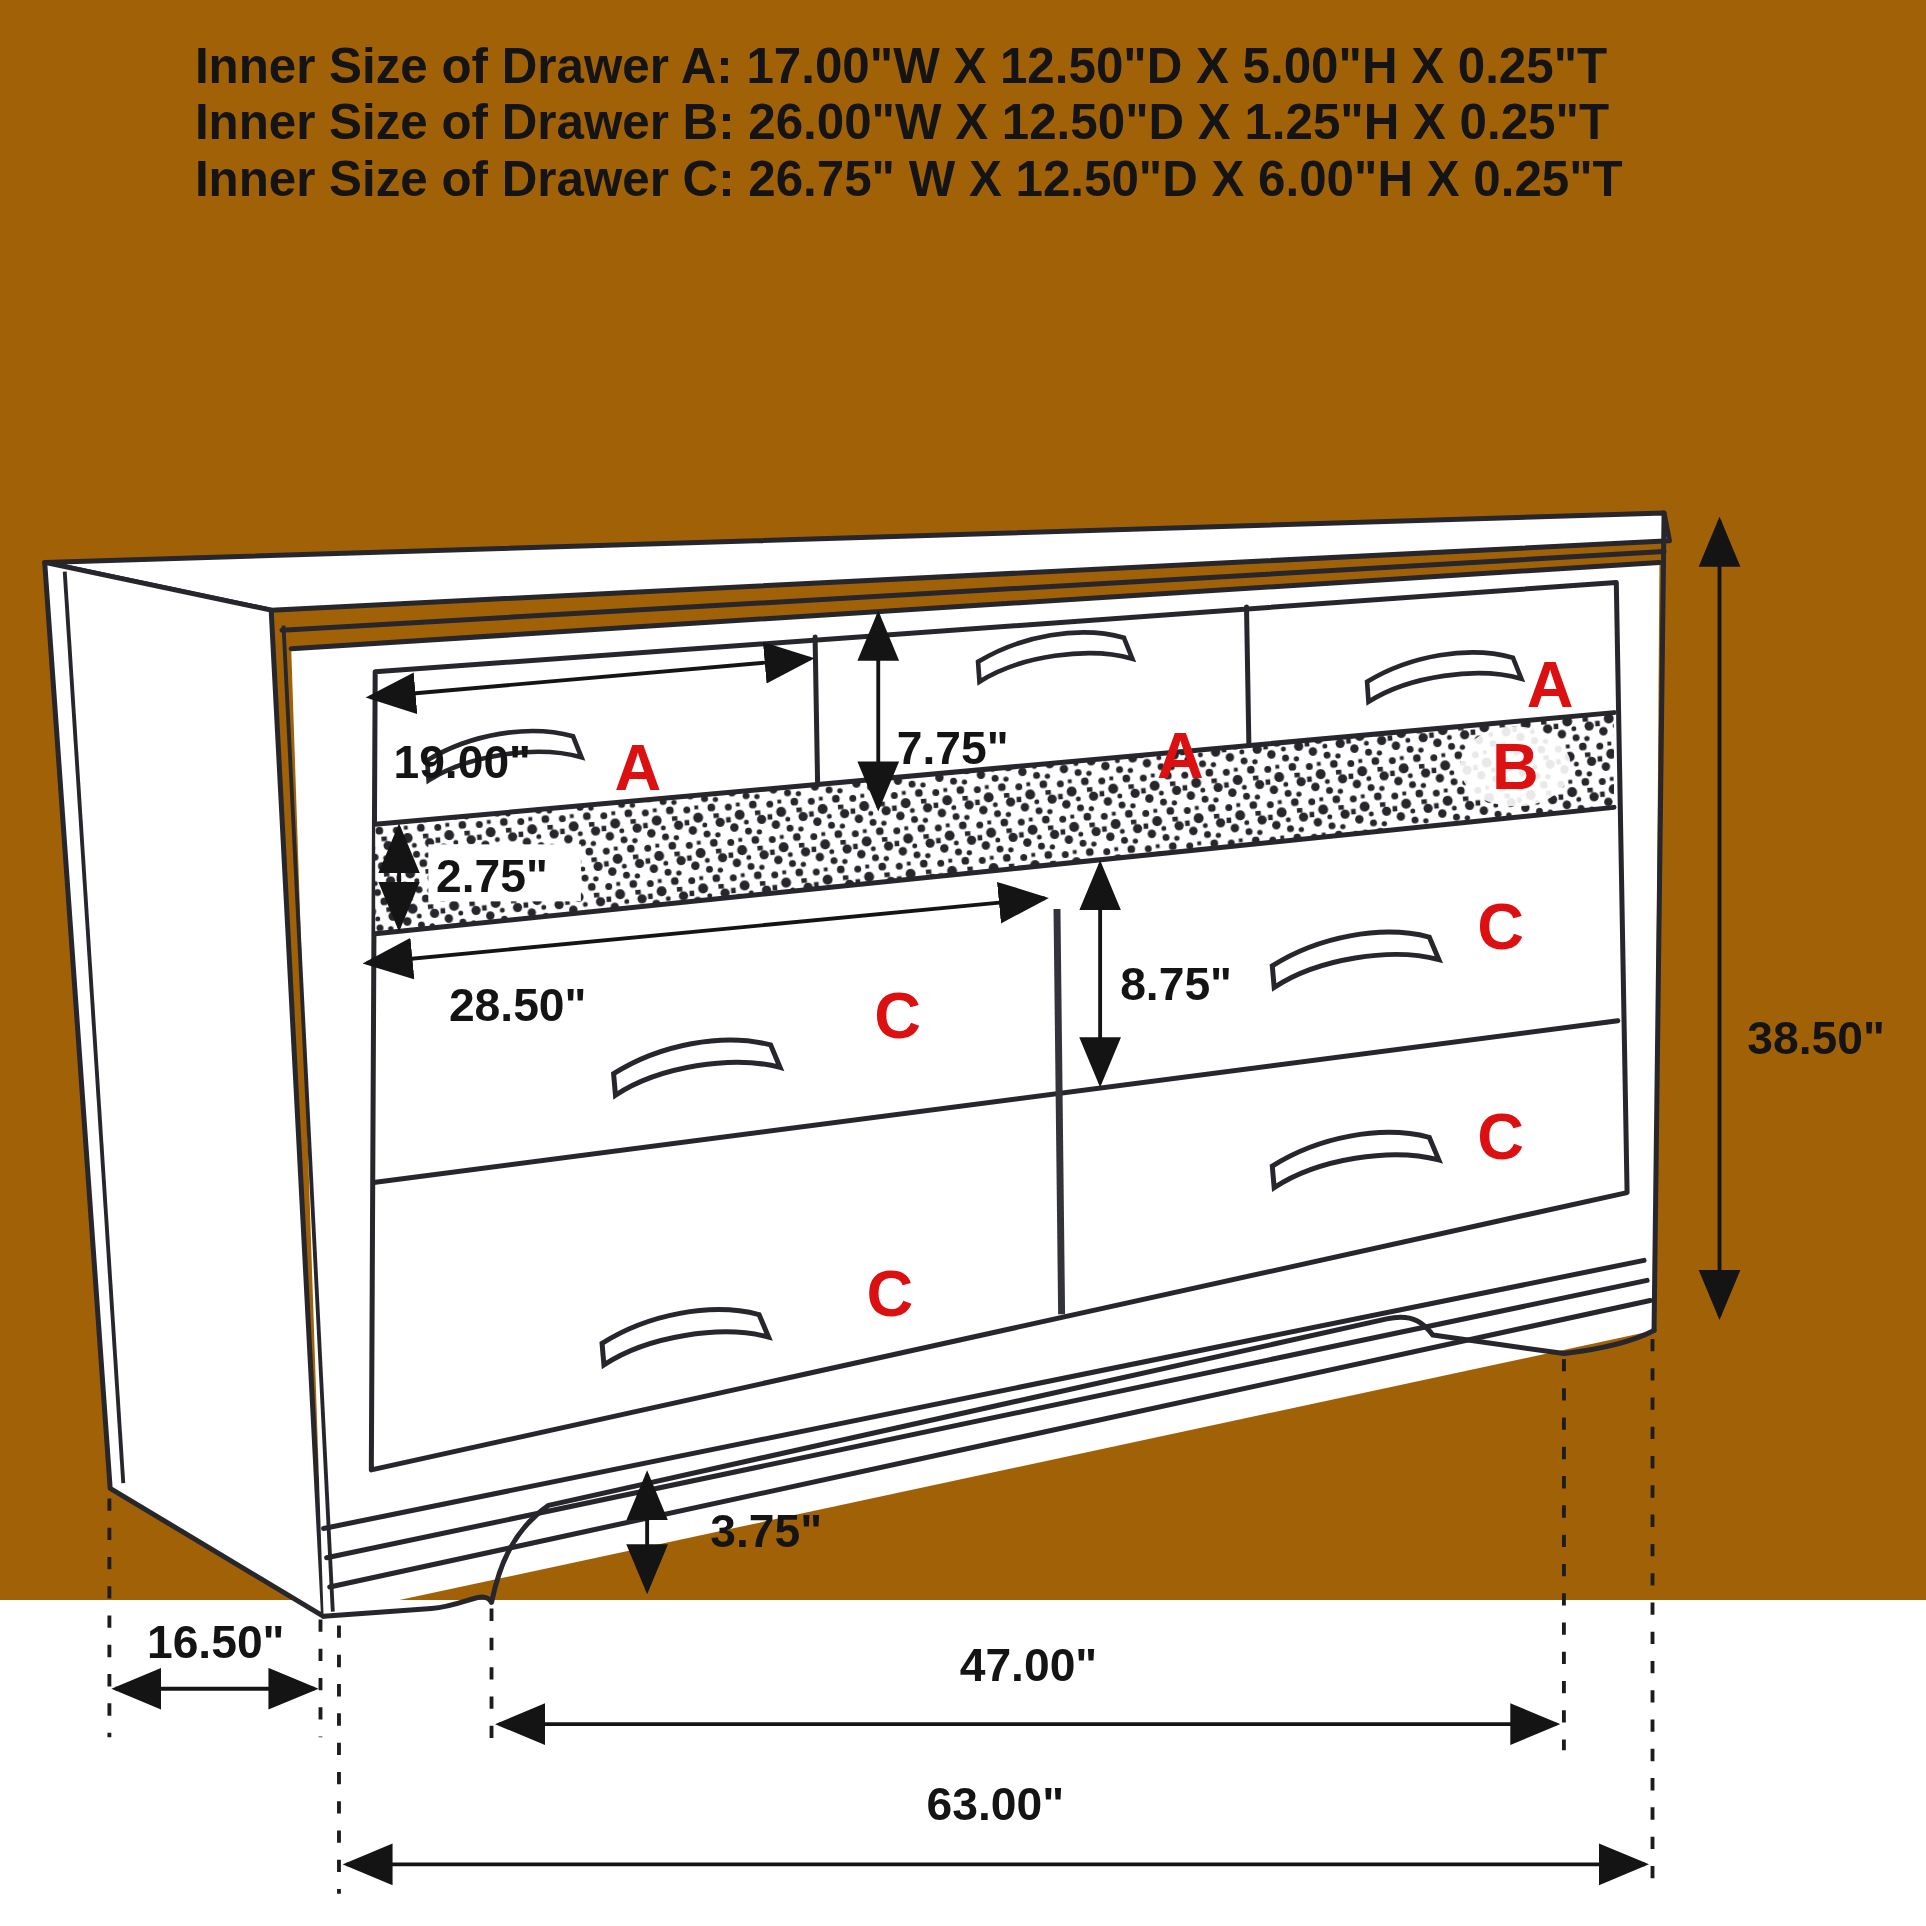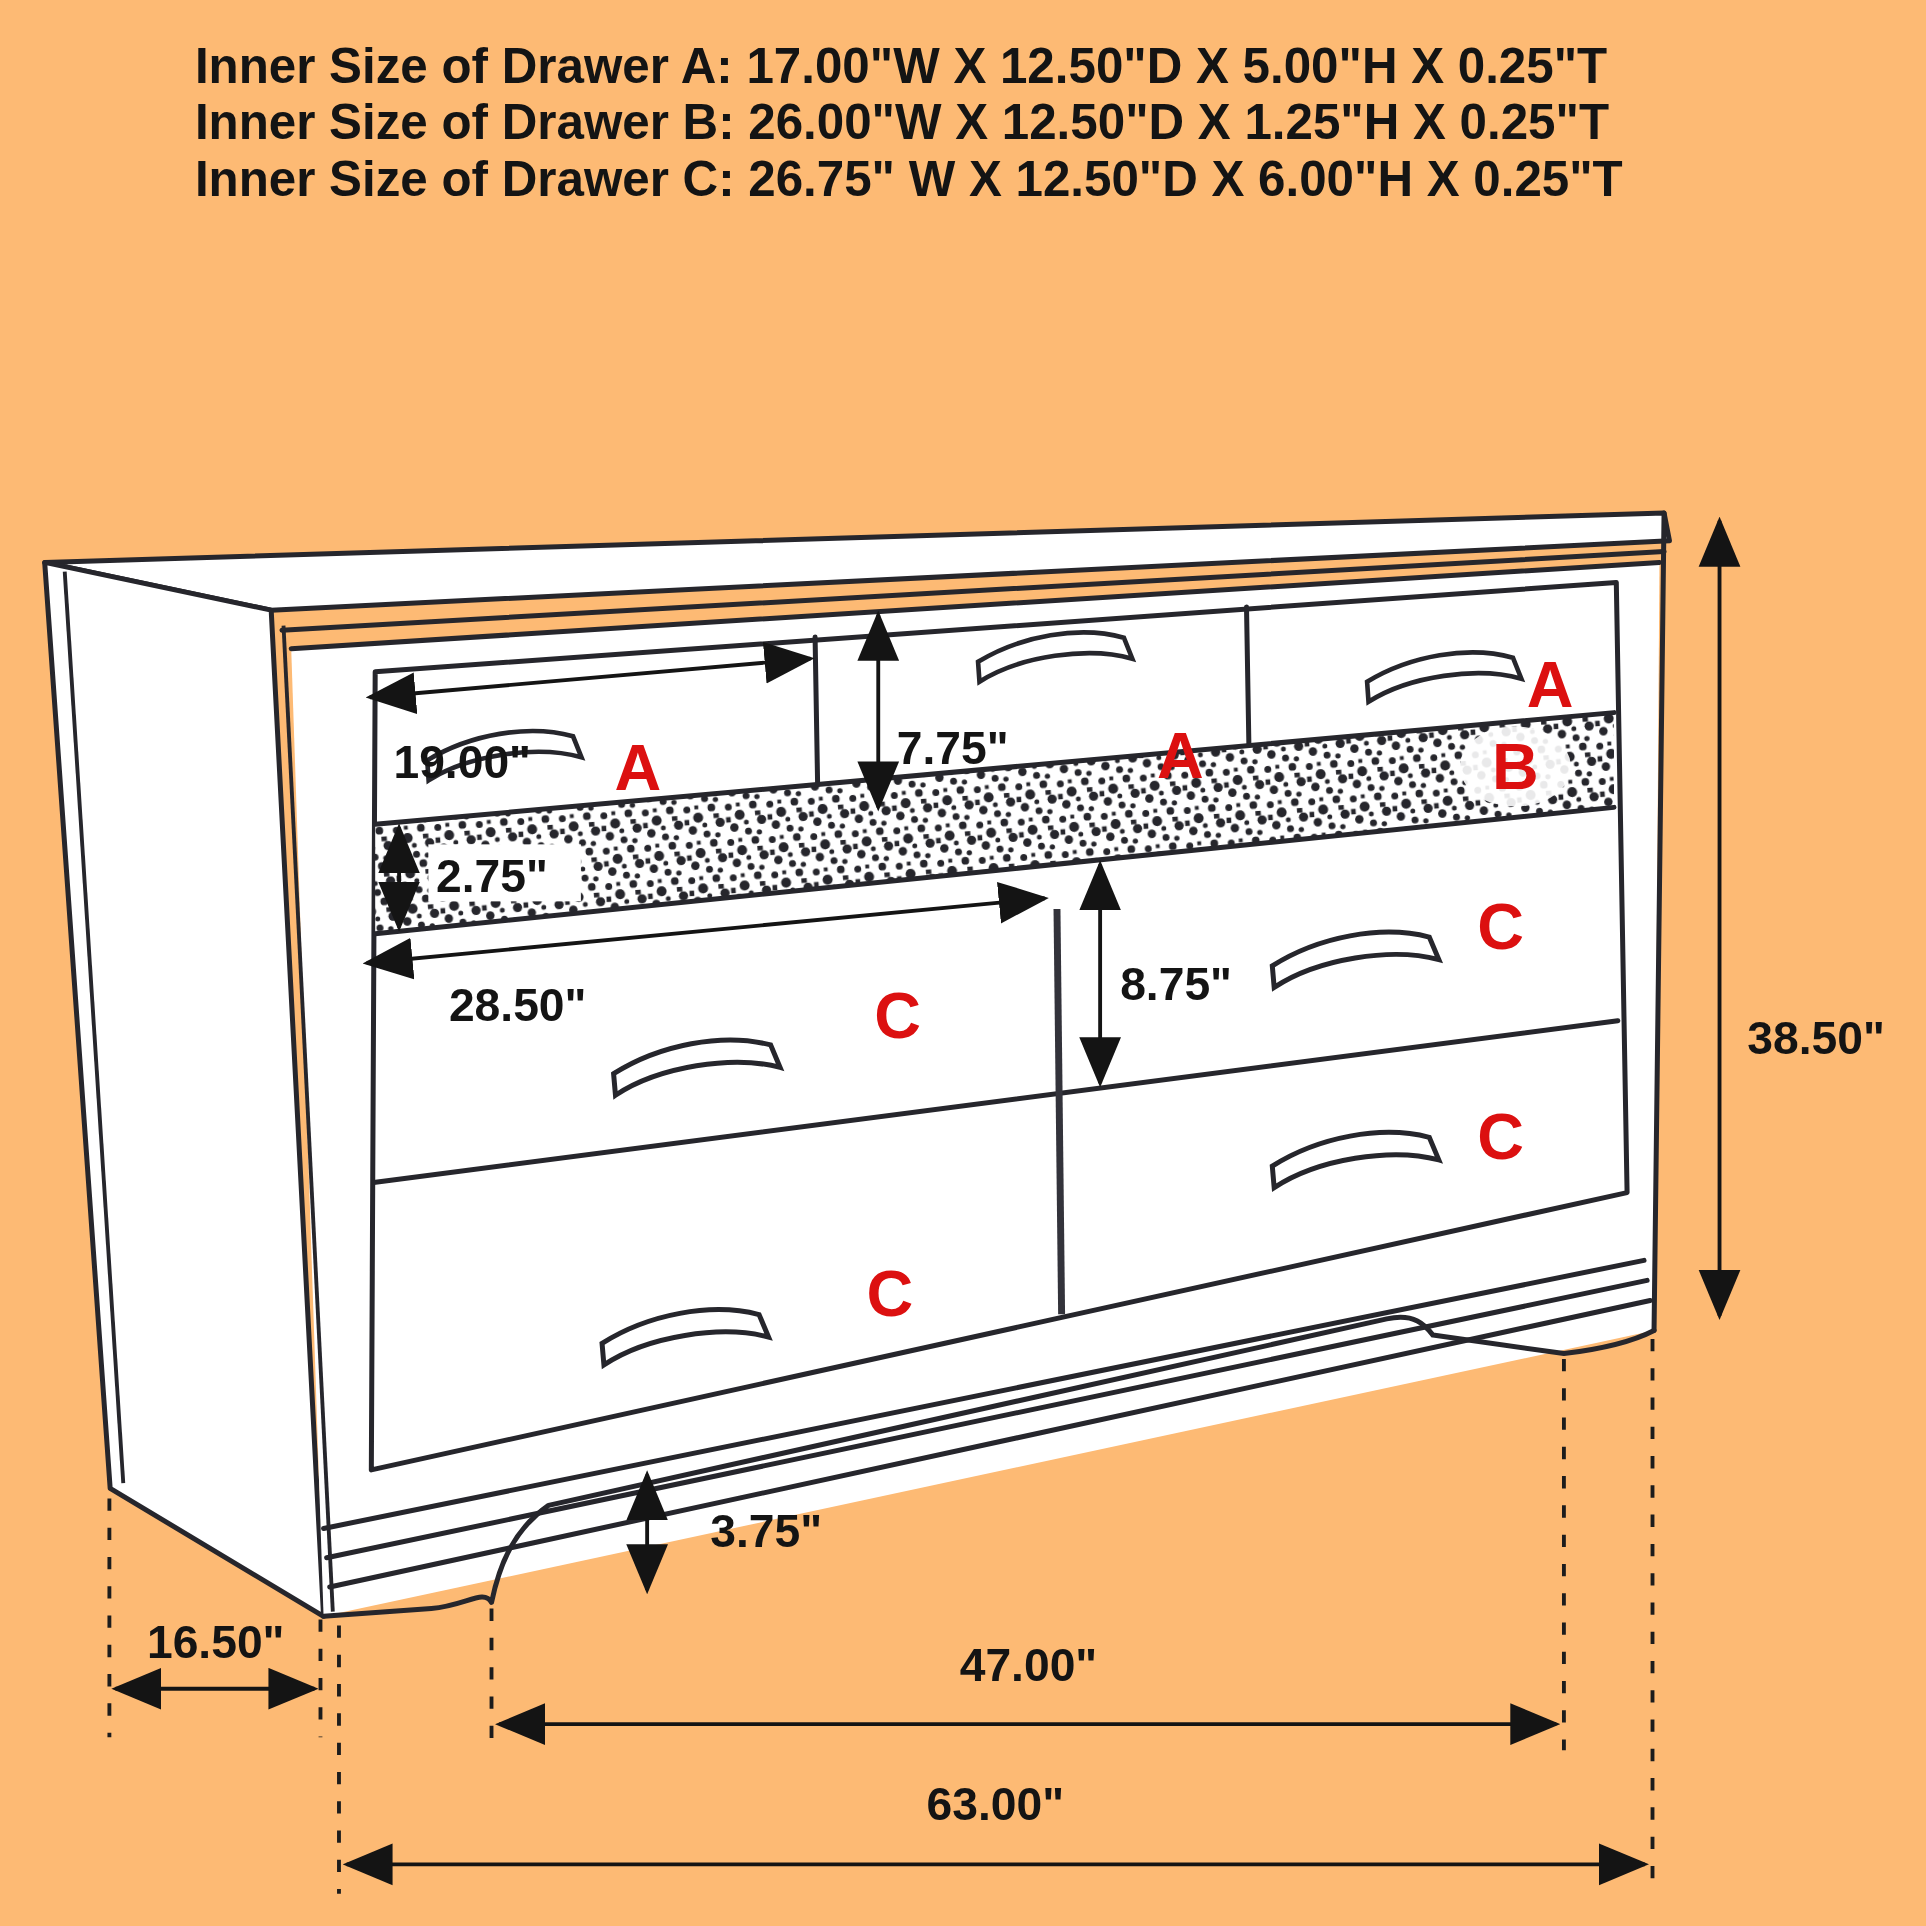--- a/index.html
+++ b/index.html
@@ -1,17 +1,17 @@
 <!DOCTYPE html>
 <html style="font-size:12.3px"><head>
 <meta charset="utf-8">
 <style>
   html,body{margin:0;padding:0;background:#fff;}
   body{width:1926px;height:1926px;font-family:"Liberation Sans",sans-serif;}
-  #stage{position:relative;width:1926px;height:1926px;background:#fdba74;}
+  #stage{position:relative;width:1926px;height:1600px;background:#a16207;}
   svg{position:absolute;left:0;top:0;}
   text{font-family:"Liberation Sans","DejaVu Sans",sans-serif;}
   .hdr{font-size:64px;font-weight:700;fill:#141414;}
   .dim{font-size:60px;font-weight:700;fill:#141414;}
   .red{font-size:84px;font-weight:700;fill:#dc1010;}
   .ln{stroke:#26262c;stroke-width:6.5;fill:none;stroke-linecap:round;stroke-linejoin:round;}
   .lnthin{stroke:#26262c;stroke-width:5;fill:none;}
   .wh{fill:#ffffff;stroke:#26262c;stroke-width:6.5;stroke-linejoin:round;}
   .whns{fill:#ffffff;stroke:none;}
   .dimline{stroke:#141414;stroke-width:5;fill:none;}

